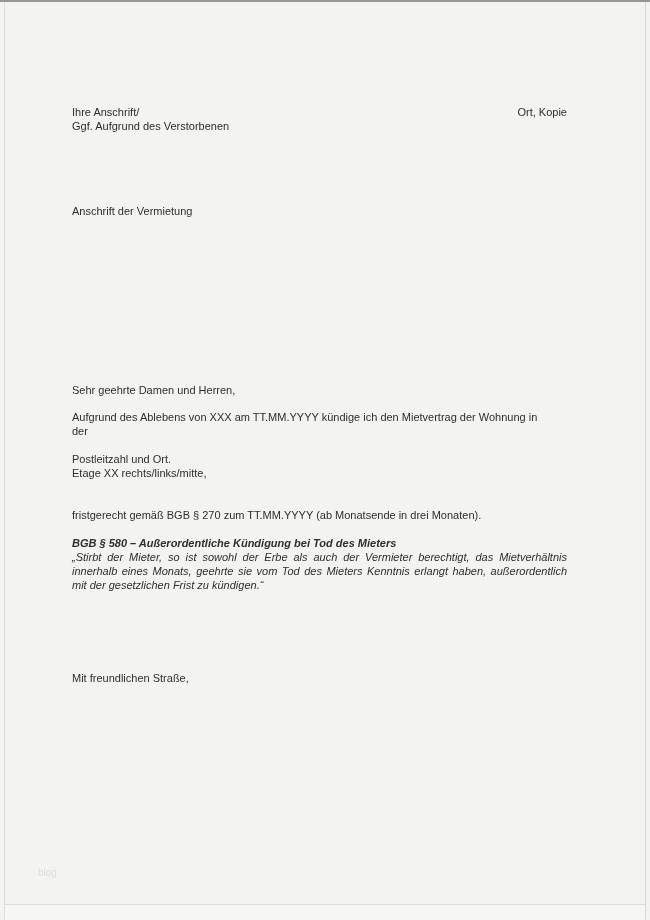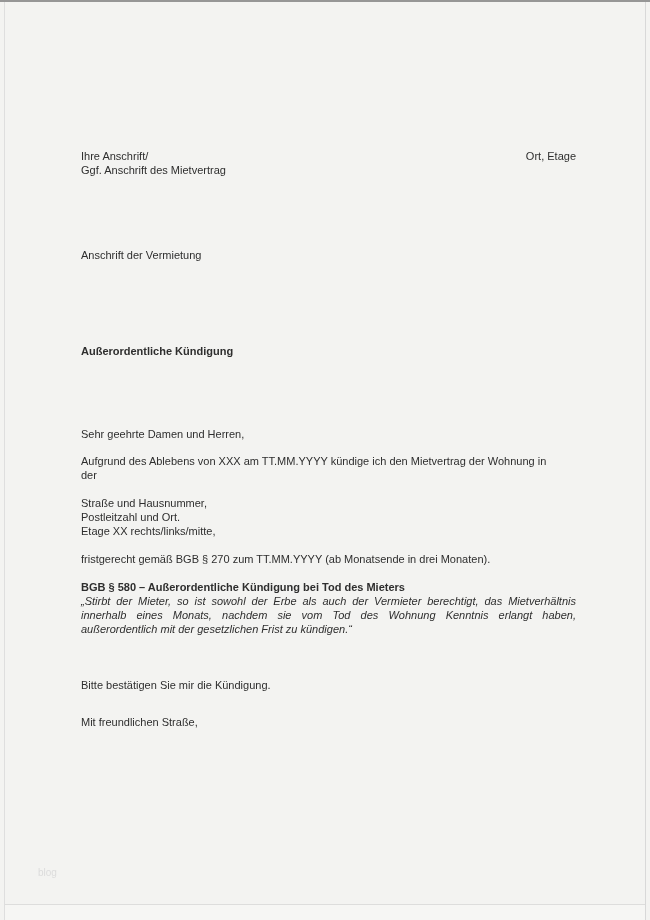--- a/index.html
+++ b/index.html
@@ -47,39 +47,39 @@
     width: 640px; height: 15px;
     background: #f6f6f4;
   }
   .letter {
     position: absolute;
     left: 0; top: 0;
     width: 650px; height: 920px;
   }
   .block {
     position: absolute;
-    left: 81px;
+    left: 72px;
     width: 495px;
-    margin-top: 44px;
   }
   .header-row {
     top: 105px;
     display: flex;
     justify-content: space-between;
     align-items: flex-start;
   }
   .recipient-block   { top: 204px; }
   .subject-block     { top: 300px; font-weight: bold; }
   .salutation-block  { top: 383px; }
   .intro-block       { top: 410px; width: 470px; }
   .address-block     { top: 452px; }
   .deadline-block    { top: 508px; }
   .law-block         { top: 536px; }
   .law-heading {
     font-weight: bold;
+    font-style: italic;
   }
   .law-quote {
     font-style: italic;
     text-align: justify;
     margin-top: 0;
   }
   .attachment-block  { top: 606px; }
   .confirm-block     { top: 634px; }
   .closing-block     { top: 671px; }
   .signature-block   { top: 700px; }
@@ -98,47 +98,44 @@
 <div class="left-line"></div>
 <div class="right-line"></div>
 <div class="bottom-line"></div>
 <div class="bottom-strip"></div>
 
 <div class="letter">
 
   <div class="block header-row">
     <div>
       <div>Ihre Anschrift/</div>
-      <div>Ggf. Anschrift des Mietvertrag</div>
+      <div>Ggf. Aufgrund des Verstorbenen</div>
     </div>
-    <div>Ort, Etage</div>
+    <div>Ort, Kopie</div>
   </div>
 
   <div class="block recipient-block">Anschrift der Vermietung</div>
 
-  <div class="block subject-block">Außerordentliche Kündigung</div>
 
   <div class="block intro-block">Aufgrund des Ablebens von XXX am TT.MM.YYYY kündige ich den Mietvertrag der Wohnung in der</div>
 
   <div class="block salutation-block">Sehr geehrte Damen und Herren,</div>
 
   <div class="block address-block">
-    <div>Straße und Hausnummer,</div>
     <div>Postleitzahl und Ort.</div>
     <div>Etage XX rechts/links/mitte,</div>
   </div>
 
   <div class="block deadline-block">fristgerecht gemäß BGB § 270 zum TT.MM.YYYY (ab Monatsende in drei Monaten).</div>
 
   <div class="block law-block">
     <div class="law-heading">BGB § 580 – Außerordentliche Kündigung bei Tod des Mieters</div>
-    <div class="law-quote">„Stirbt der Mieter, so ist sowohl der Erbe als auch der Vermieter berechtigt, das Mietverhältnis innerhalb eines Monats, nachdem sie vom Tod des Wohnung Kenntnis erlangt haben, außerordentlich mit der gesetzlichen Frist zu kündigen.“</div>
+    <div class="law-quote">„Stirbt der Mieter, so ist sowohl der Erbe als auch der Vermieter berechtigt, das Mietverhältnis innerhalb eines Monats, geehrte sie vom Tod des Mieters Kenntnis erlangt haben, außerordentlich mit der gesetzlichen Frist zu kündigen.“</div>
   </div>
 
 
-  <div class="block confirm-block">Bitte bestätigen Sie mir die Kündigung.</div>
 
   <div class="block closing-block">Mit freundlichen Straße,</div>
 
 
   <div class="watermark">blog</div>
 
 </div>
 
 </body></html>

